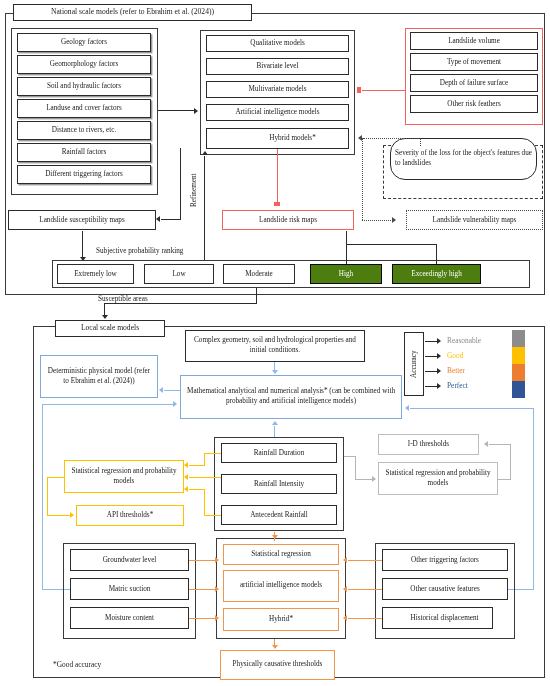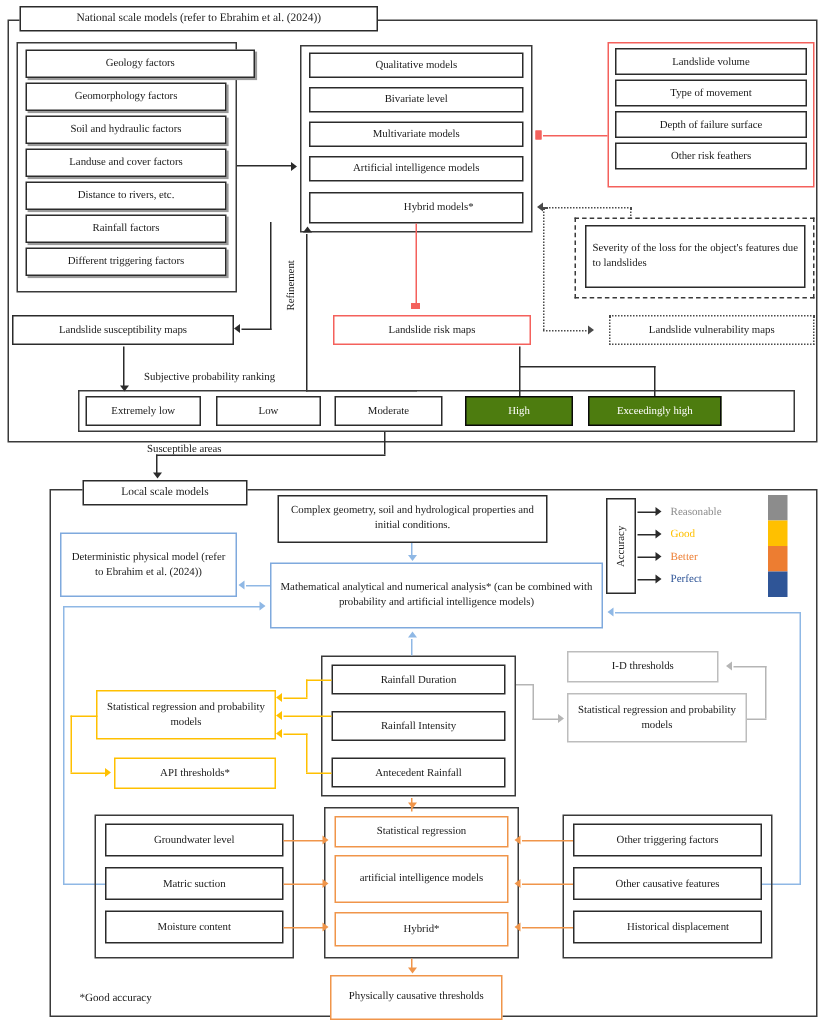--- a/index.html
+++ b/index.html
@@ -64,21 +64,21 @@
 <body>
 
 <div id="canvas">
 
   <div class="bx grp" style="left:5px;top:13px;width:540px;height:282px;"></div>
 
   <div class="bx b2" style="left:13px;top:4px;width:239px;height:17px;font-size:7.6px;">National scale models (refer to Ebrahim et al. (2024))</div>
 
   <div class="bx grp" style="left:11px;top:28px;width:147px;height:167px;"></div>
 
-  <div class="bx shadow" style="left:17px;top:33px;width:153px;height:19px;text-align:right;">Geology factors</div>
+  <div class="bx shadow" style="left:17px;top:33px;width:134px;height:19px;text-align:right;">Geology factors</div>
   <div class="bx shadow" style="left:17px;top:55px;width:134px;height:19px;">Geomorphology factors</div>
   <div class="bx shadow" style="left:17px;top:77px;width:134px;height:19px;">Soil and hydraulic factors</div>
   <div class="bx shadow" style="left:17px;top:99px;width:134px;height:19px;">Landuse and cover factors</div>
   <div class="bx shadow" style="left:17px;top:121px;width:134px;height:19px;">Distance to rivers, etc.</div>
   <div class="bx shadow" style="left:17px;top:143px;width:134px;height:19px;">Rainfall factors</div>
   <div class="bx shadow" style="left:17px;top:165px;width:134px;height:19px;">Different triggering factors</div>
 
   <div class="ln" style="left:158px;top:110px;width:37px;height:1.2px;"></div>
   <div class="ar r" style="left:194px;top:107.5px;"></div>
 
@@ -93,21 +93,21 @@
   <div class="bx redgrp" style="left:405px;top:28px;width:138px;height:97px;"></div>
   <div class="bx" style="left:410px;top:32px;width:128px;height:18px;">Landslide volume</div>
   <div class="bx" style="left:410px;top:53px;width:128px;height:18px;">Type of movement</div>
   <div class="bx" style="left:410px;top:74px;width:128px;height:18px;">Depth of failure surface</div>
   <div class="bx" style="left:410px;top:95px;width:128px;height:18px;">Other risk feathers</div>
 
   <div class="ln red" style="left:362px;top:89.5px;width:43px;height:1.3px;"></div>
   <div class="ar l cred" style="left:357px;top:86.5px;"></div>
 
   <div class="bx dash" style="left:383px;top:145px;width:160px;height:54px;"></div>
-  <div class="bx" style="left:390px;top:150px;width:147px;height:42px;text-align:justify;justify-content:flex-start;padding:2px 4px;line-height:1.35;">Severity of the loss for the object's features due to landslides</div>
+  <div class="bx" style="left:390px;top:138px;width:147px;height:42px;text-align:justify;justify-content:flex-start;padding:2px 4px;line-height:1.35;border-radius:15px;">Severity of the loss for the object's features due to landslides</div>
 
   <div class="dln" style="left:363px;top:138px;width:58px;"></div>
   <div class="dlnv" style="left:420px;top:138px;height:8px;"></div>
   <div class="ar l" style="left:358px;top:135px;border-right-color:#4a4a4a;"></div>
 
   <div class="dlnv" style="left:362px;top:138px;height:82px;"></div>
   <div class="dln" style="left:362px;top:220px;width:31px;"></div>
   <div class="ar r" style="left:392px;top:217px;border-left-color:#4a4a4a;"></div>
 
   <div class="bx b2" style="left:8px;top:210px;width:148px;height:20px;">Landslide susceptibility maps</div>
@@ -247,21 +247,21 @@
   <div class="bx b2" style="left:70px;top:607px;width:119px;height:22px;">Moisture content</div>
 
   <div class="bx grp" style="left:216px;top:538px;width:130px;height:101px;"></div>
   <div class="bx orange" style="left:223px;top:544px;width:116px;height:21px;">Statistical regression</div>
   <div class="bx orange" style="left:223px;top:570px;width:116px;height:32px;line-height:1.35;">artificial intelligence models</div>
   <div class="bx orange" style="left:223px;top:608px;width:116px;height:23px;">Hybrid*</div>
 
   <div class="bx grp" style="left:375px;top:543px;width:140px;height:96px;"></div>
   <div class="bx b2" style="left:382px;top:549px;width:126px;height:22px;">Other triggering factors</div>
   <div class="bx b2" style="left:382px;top:578px;width:126px;height:22px;">Other causative features</div>
-  <div class="bx b2" style="left:382px;top:607px;width:126px;height:22px;padding-left:16px;">Historical displacement</div>
+  <div class="bx b2" style="left:382px;top:607px;width:111px;height:22px;padding-left:16px;">Historical displacement</div>
 
   <div class="ln orange" style="left:189px;top:559.5px;width:27px;height:1.3px;"></div>
   <div class="ar r cor" style="left:215px;top:556.5px;"></div>
   <div class="ln orange" style="left:189px;top:588.5px;width:27px;height:1.3px;"></div>
   <div class="ar r cor" style="left:215px;top:585.5px;"></div>
   <div class="ln orange" style="left:189px;top:617.5px;width:27px;height:1.3px;"></div>
   <div class="ar r cor" style="left:215px;top:614.5px;"></div>
 
   <div class="ln orange" style="left:348px;top:559.5px;width:34px;height:1.3px;"></div>
   <div class="ar l cor" style="left:343px;top:556.5px;"></div>

